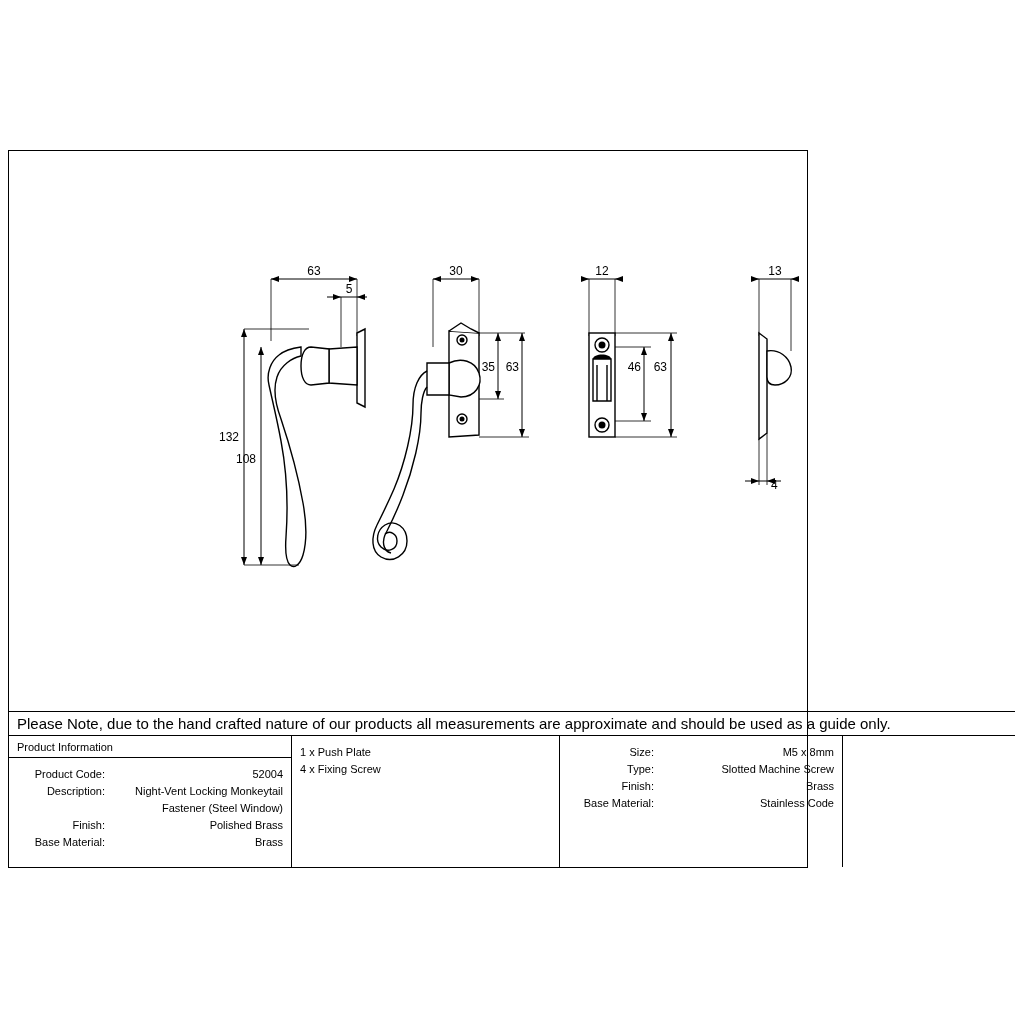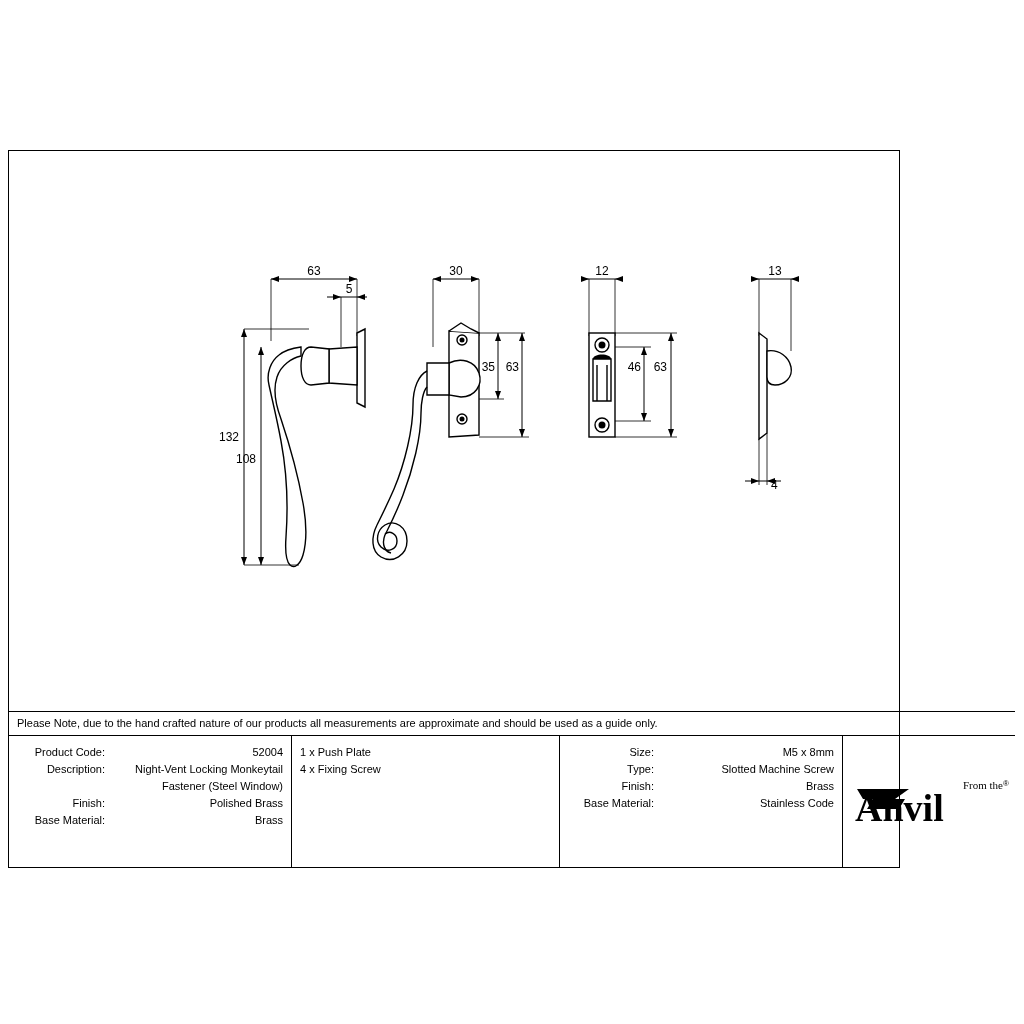--- a/index.html
+++ b/index.html
@@ -12,21 +12,21 @@
     height: 1024px;
     font-family: "Liberation Sans", sans-serif;
     color: #000000;
     position: relative;
     overflow: hidden;
   }
   #sheet {
     position: absolute;
     left: 8px;
     top: 150px;
-    width: 892px;
+    width: 800px;
     height: 718px;
     border: 1px solid #000000;
     box-sizing: border-box;
     padding-left: 12px;
   }
   
   #drawing {
     position: absolute;
     left: 0;
     top: 0;
@@ -43,21 +43,21 @@
     left: 0;
     top: 561px;
     width: 1006px;
     height: 24px;
     border-bottom: 1px solid #000000;
     box-sizing: border-box;
     display: flex;
     align-items: center;
   }
   #note-row .note-text {
-    font-size: 11px;
+    font-size: 15px;
     padding-left: 8px;
     line-height: 1;
   }
 
   
   #info-table {
     position: absolute;
     left: 0;
     top: 585px;
     width: 1006px;
@@ -313,20 +313,21 @@
     </svg>
   </div>
 
   <div id="note-row">
     <div class="note-text">Please Note, due to the hand crafted nature of our products all measurements are approximate and should be used as a guide only.</div>
   </div>
 
   <div id="info-table">
 
     <div class="col c1">
+      <div class="col-head">Product Information</div>
       <div class="col-body">
         <div class="kv">
           <span class="k">Product Code:</span>
           <span class="v">52004</span>
         </div>
         <div class="kv">
           <span class="k">Description:</span>
           <span class="v">Night-Vent Locking Monkeytail</span>
         </div>
         <div class="kv">
@@ -365,25 +366,15 @@
           <span class="k">Finish:</span>
           <span class="v">Brass</span>
         </div>
         <div class="kv c3row">
           <span class="k">Base Material:</span>
           <span class="v">Stainless Code</span>
         </div>
       </div>
     </div>
 
-    <div class="col c4">
-      <div class="logo-wrap">
-        <svg class="logo-anvil-shape" width="56" height="30" viewBox="0 0 56 30">
-          <path d="M2,2 L54,2 L40,12 L50,12 L44,22 L12,22 L18,12 L8,12 Z" fill="#000"></path>
-        </svg>
-        <div class="logo-from">From the</div>
-        <div class="logo-anvil">Anvil</div>
-        <div class="logo-reg">®</div>
-      </div>
-    </div>
 
   </div>
 </div>
 
 </body></html>

